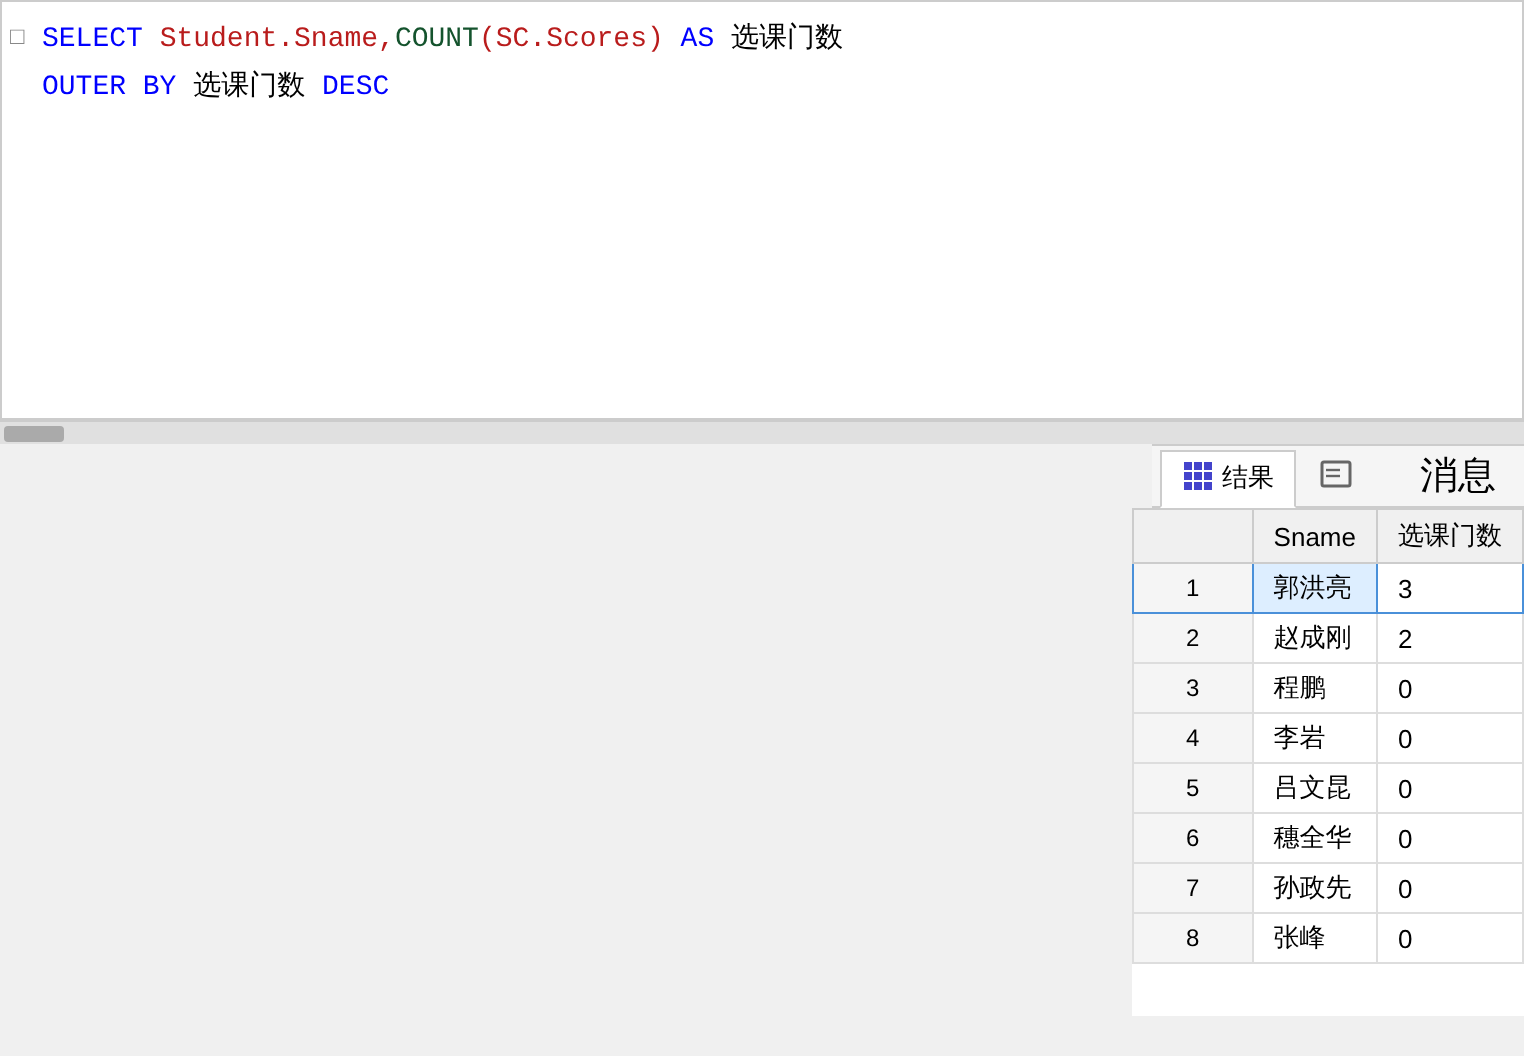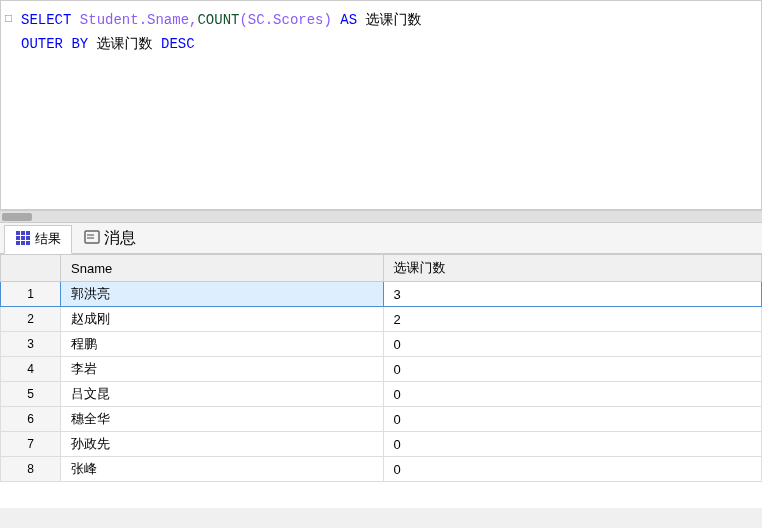--- a/index.html
+++ b/index.html
@@ -31,21 +31,21 @@
     .line-indicator {
       position: absolute;
       left: 4px;
       top: 8px;
       color: #888;
       font-size: 12px;
       line-height: 1.7;
     }
 
     .kw-blue { color: #0000ff; font-weight: normal; text-align: center; }
-    .col-name { color: #8b5cf6; }
+    .col-name { color: #b91c1c; }
     .fn-pink { color: #14532d; }
     .str-red { color: #ff0000; }
     .chinese { color: #000000; }
 
     .sql-line {
       display: block;
       white-space: pre;
     }
 
     .scrollbar-h {
@@ -147,20 +147,21 @@
 
     .row-highlighted td:nth-child(2) {
       background: #ddeeff;
       margin-top: 44px;
     }
 
     .bottom-panel {
       display: flex;
       flex-direction: column;
       height: 286px;
+      align-items: flex-end;
     }
   </style>
 </head>
 <body>
 
 <div class="sql-editor">
   <div class="sql-content">
     <span class="line-indicator">□</span>
 
     <span class="sql-line"><span class="kw-blue">SELECT</span><span class="col-name"> Student.Sname,</span><span class="fn-pink">COUNT</span><span class="col-name">(SC.Scores) </span><span class="kw-blue">AS</span><span class="chinese"> 选课门数</span></span>
@@ -198,21 +199,21 @@
     </div>
 
     <div class="tab-item">
       <span>
         <svg width="16" height="16" viewBox="0 0 16 16">
           <rect x="1" y="2" width="14" height="12" rx="1" fill="none" stroke="#666" stroke-width="1.5"></rect>
           <line x1="3" y1="6" x2="10" y2="6" stroke="#666" stroke-width="1.2"></line>
           <line x1="3" y1="9" x2="10" y2="9" stroke="#666" stroke-width="1.2"></line>
         </svg>
       </span>
-      <span style="font-family:'Microsoft YaHei',Arial,sans-serif; font-size:16px;">消息</span>
+      <span style="font-family:'Microsoft YaHei',Arial,sans-serif; font-size:19px;margin-left:30px;">消息</span>
     </div>
   </div>
 
   <div class="results-table-container">
     <table class="results-table">
       <thead>
         <tr>
           <th style="width:36px; background:#f0f0f0;"></th>
           <th>Sname</th>
           <th>选课门数</th>

